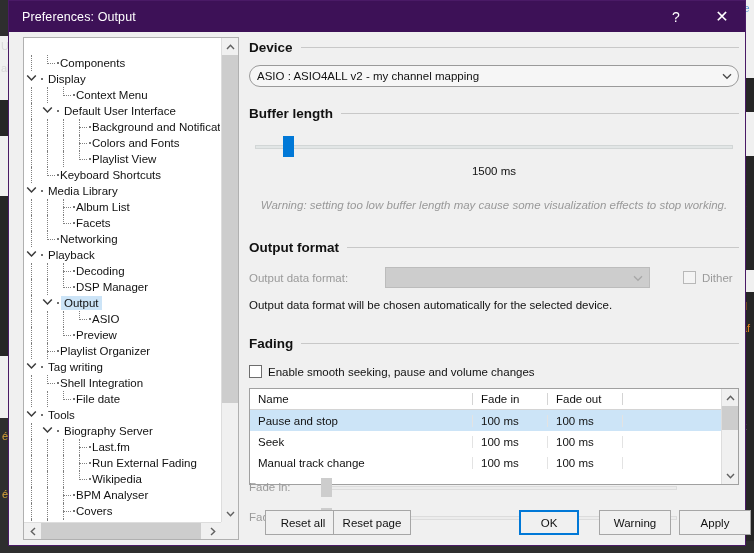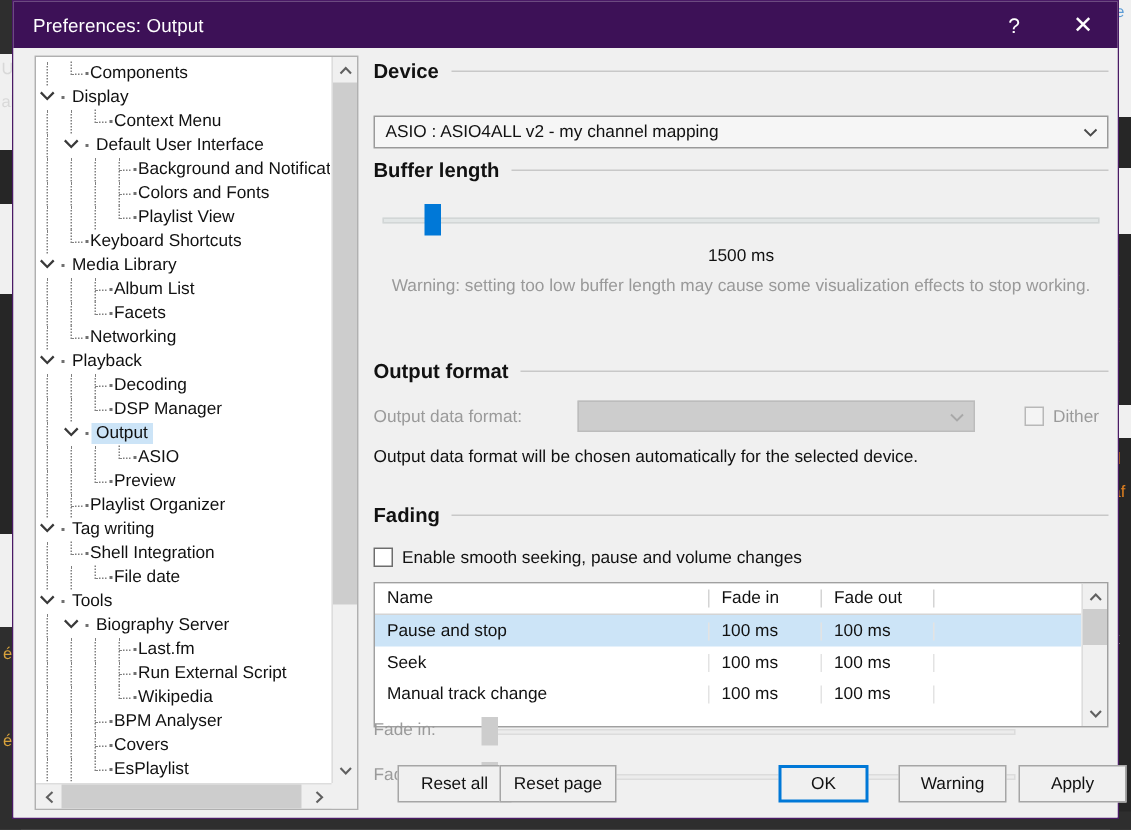--- a/index.html
+++ b/index.html
@@ -59,21 +59,21 @@
   }
 
   
   #tree-pane {
     position: absolute; left: 14px; top: 5px; width: 216px; height: 503px;
     background: #ffffff; border: 1px solid #b0b0b0;
     overflow: hidden;
   }
   #tree-list {
     position: absolute; left: 0; top: 0; right: 18px; bottom: 18px;
-    overflow: hidden; padding-top: 3px; text-align: center;
+    overflow: hidden; padding-top: 17px; text-align: center;
   }
   .tree-row {
     height: 16px; display: flex; align-items: center;
     font-size: 11.5px; color: #111; white-space: nowrap; position: relative;
   }
   .tree-row .lbl { padding: 0 3px; line-height: 14px; }
   .tree-row.sel .lbl { background: #cce4f7; }
   .guide {
     display: inline-block; width: 16px; height: 16px; flex: 0 0 16px;
     position: relative;
@@ -484,21 +484,21 @@
             <span class="guide tee"></span>
             <span class="dot" style="width:1px;flex:0 0 1px;"></span>
             <span class="lbl">Last.fm</span>
           </div>
           <div class="tree-row">
             <span class="guide v"></span>
             <span class="guide v"></span>
             <span class="guide v"></span>
             <span class="guide tee"></span>
             <span class="dot" style="width:1px;flex:0 0 1px;"></span>
-            <span class="lbl">Run External Script</span>
+            <span class="lbl">Run External Fading</span>
           </div>
           <div class="tree-row">
             <span class="guide v"></span>
             <span class="guide v"></span>
             <span class="guide v"></span>
             <span class="guide elbow"></span>
             <span class="dot" style="width:1px;flex:0 0 1px;"></span>
             <span class="lbl">Wikipedia</span>
           </div>
           <div class="tree-row">
@@ -554,41 +554,41 @@
       <div id="tree-corner"></div>
     </div>
 
     <div id="content">
 
       <div class="sec" style="top:8px;">
         <div class="group-head">
           <span>Device</span>
           <span class="rule"></span>
         </div>
-        <div class="combo" style="margin-top:22px;">
+        <div class="combo" style="margin-top:10px;border-radius:11px;">
           <span>ASIO : ASIO4ALL v2 - my channel mapping</span>
           <span class="arrow">
             <svg width="10" height="7" viewBox="0 0 10 7">
                 <path d="M1 1.3 L5 5.3 L9 1.3" fill="none" stroke="#4a4a4a" stroke-width="1.3"></path>
               </svg>
           </span>
         </div>
       </div>
 
       <div class="sec" style="top:74px;">
         <div class="group-head">
           <span>Buffer length</span>
           <span class="rule"></span>
         </div>
         <div class="slider" id="buffer-slider" style="margin:14px 6px 0 6px;">
           <div class="track"></div>
           <div class="thumb" style="left: calc(7% - 5px);"></div>
         </div>
         <div class="center-label" style="margin-top:8px;">1500 ms</div>
-        <div class="warn-label" style="margin-top:8px;">Warning: setting too low buffer length may cause some visualization effects to stop working.</div>
+        <div class="warn-label" style="margin-top:22px;font-style:italic;">Warning: setting too low buffer length may cause some visualization effects to stop working.</div>
       </div>
 
       <div class="sec" style="top:208px;">
         <div class="group-head">
           <span>Output format</span>
           <span class="rule"></span>
         </div>
         <div style="display:flex;align-items:center;margin-top:12px;gap:21px;">
           <span style="font-size:11.5px;color:#9a9a9a;width:115px;flex:0 0 115px;">Output data format:</span>
           <div class="combo disabled" style="flex:0 0 265px;height:21px;">

